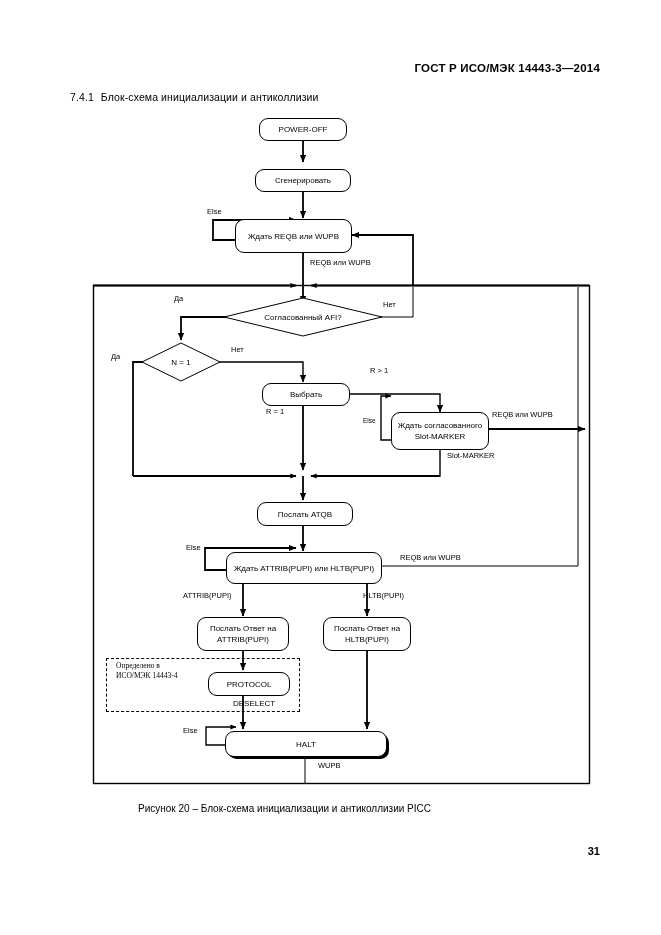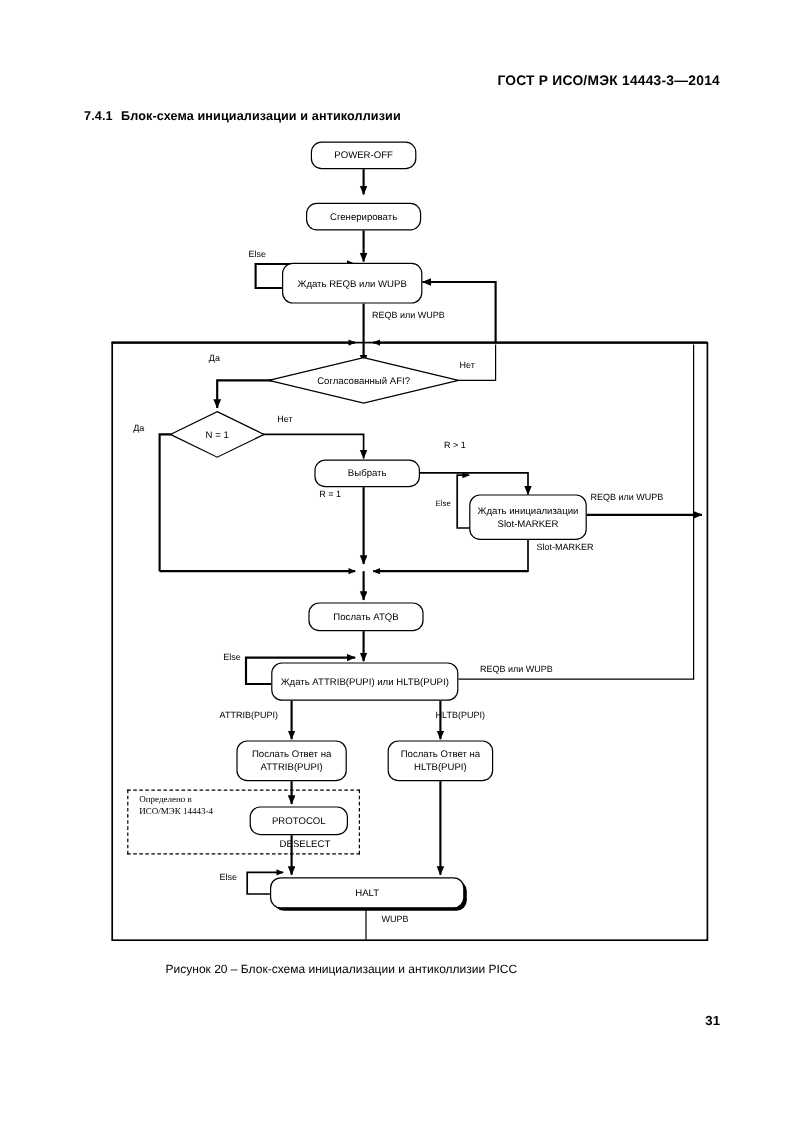--- a/index.html
+++ b/index.html
@@ -9,21 +9,21 @@
     color:#000;
   }
   .page{position:absolute;inset:0;}
 
   .doc-header{
     position:absolute;top:62px;left:0;width:600px;text-align:right;
     font-size:11.5px;font-weight:bold;letter-spacing:.2px;
   }
   .section-title{
     position:absolute;top:91px;left:70px;
-    font-size:10.5px;font-weight:bold;letter-spacing:.1px;
+    font-size:10.5px;font-weight:normal;letter-spacing:.1px;
   }
   .section-title .num{margin-right:7px;}
   .figure-caption{
     position:absolute;top:803px;left:0;width:569px;text-align:center;
     font-size:10px;
   }
   .page-number{
     position:absolute;top:845px;left:0;width:600px;text-align:right;
     font-size:11px;font-weight:bold;
   }
@@ -171,21 +171,21 @@
         <polygon points="40,1 79,20 40,39 1,20" fill="#fff" stroke="#000" stroke-width="1"></polygon>
       </svg>
       <span class="dlabel">N = 1</span>
     </div>
 
     <div class="node" style="left:262px;top:383px;width:88px;height:23px;">
       <span>Выбрать</span>
     </div>
 
     <div class="node" style="left:391px;top:412px;width:98px;height:38px;flex-direction:column;">
-      <span>Ждать  инициализации</span>
+      <span>Ждать  согласованного</span>
       <span>Slot-MARKER</span>
     </div>
 
     <div class="node" style="left:257px;top:502px;width:96px;height:24px;">
       <span>Послать ATQB</span>
     </div>
 
     <div class="node" style="left:226px;top:552px;width:156px;height:32px;">
       <span>Ждать ATTRIB(PUPI) или HLTB(PUPI)</span>
     </div>

